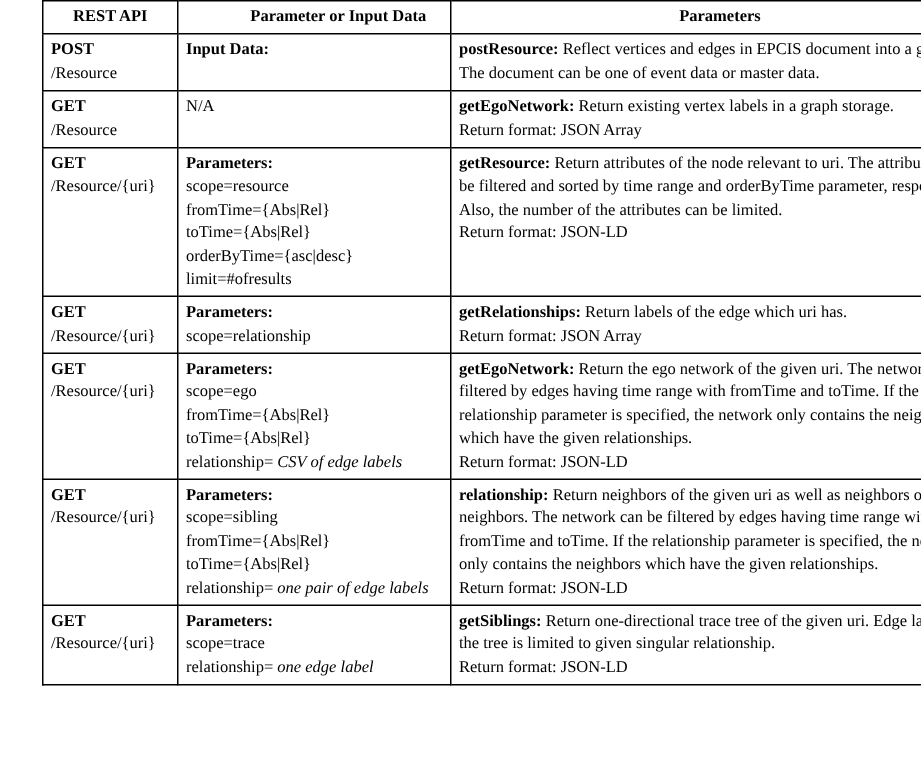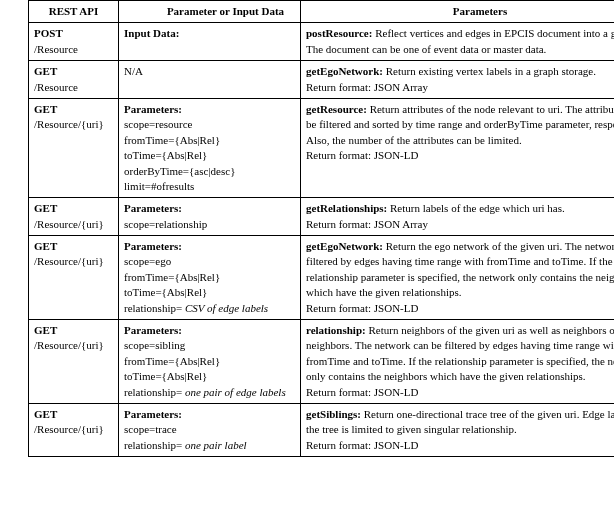--- a/index.html
+++ b/index.html
@@ -69,17 +69,17 @@
         <td><strong>Parameters:</strong><br>scope=ego<br>fromTime={Abs|Rel}<br>toTime={Abs|Rel}<br>relationship=<em> CSV of edge labels</em></td>
         <td><strong>getEgoNetwork:</strong> Return the ego network of the given uri. The network can be filtered by edges having time range with fromTime and toTime. If the relationship parameter is specified, the network only contains the neighbors which have the given relationships.<br>Return format: JSON-LD</td>
       </tr>
       <tr>
         <td class="api-cell"><strong>GET</strong><br>/Resource/{uri}</td>
         <td><strong>Parameters:</strong><br>scope=sibling<br>fromTime={Abs|Rel}<br>toTime={Abs|Rel}<br>relationship=<em> one pair of edge labels</em></td>
         <td><strong>relationship:</strong> Return neighbors of the given uri as well as neighbors of the neighbors. The network can be filtered by edges having time range with fromTime and toTime. If the relationship parameter is specified, the network only contains the neighbors which have the given relationships.<br>Return format: JSON-LD</td>
       </tr>
       <tr>
         <td class="api-cell"><strong>GET</strong><br>/Resource/{uri}</td>
-        <td><strong>Parameters:</strong><br>scope=trace<br>relationship=<em> one pair label</em></td>
+        <td><strong>Parameters:</strong><br>scope=trace<br>relationship=<em> one edge label</em></td>
         <td><strong>getSiblings:</strong> Return one-directional trace tree of the given uri. Edge label of the tree is limited to given singular relationship.<br>Return format: JSON-LD</td>
       </tr>
     </tbody>
 </table>
 
 </body></html>

